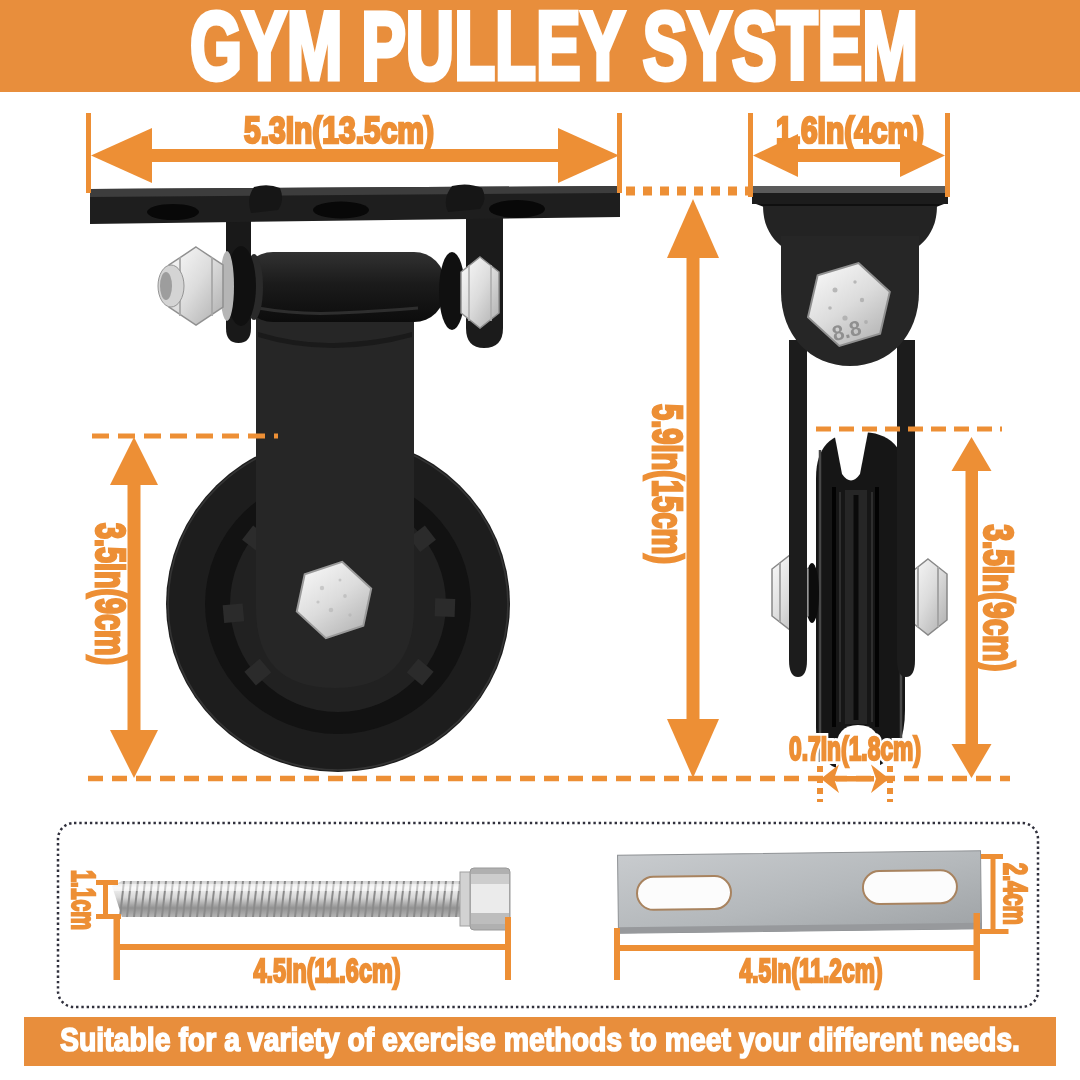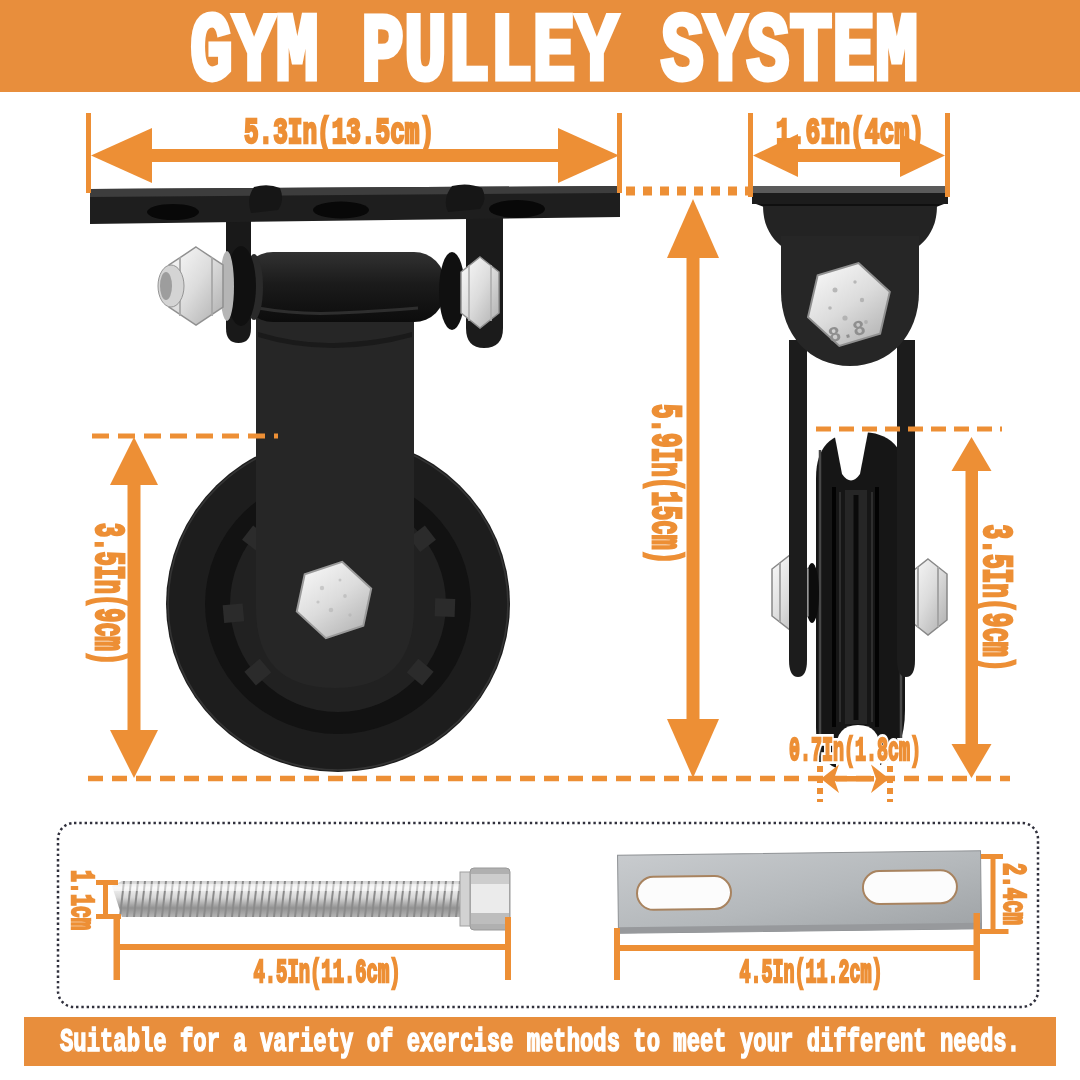--- a/index.html
+++ b/index.html
@@ -1,16 +1,16 @@
 <!DOCTYPE html>
 <html><head>
 <meta charset="utf-8">
 <style>
 html,body{margin:0;padding:0;background:#fff;}
-#stage{position:relative;width:1080px;height:1080px;overflow:hidden;background:#ffffff;font-family:Liberation Mono, monospace;transform:translateZ(0);}
+#stage{position:relative;width:1080px;height:1080px;overflow:hidden;background:#ffffff;font-family:Liberation Sans, sans-serif;transform:translateZ(0);}
 </style>
 </head>
 <body>
 <div id="stage">
 <svg width="1080" height="1080" viewBox="0 0 1080 1080">
       <style>text{opacity:0.999;}</style>
 <defs>
   <linearGradient id="silvV" x1="0" y1="0" x2="0" y2="1">
     <stop offset="0" stop-color="#cfcfcf"></stop>
     <stop offset="0.18" stop-color="#f2f2f2"></stop>

